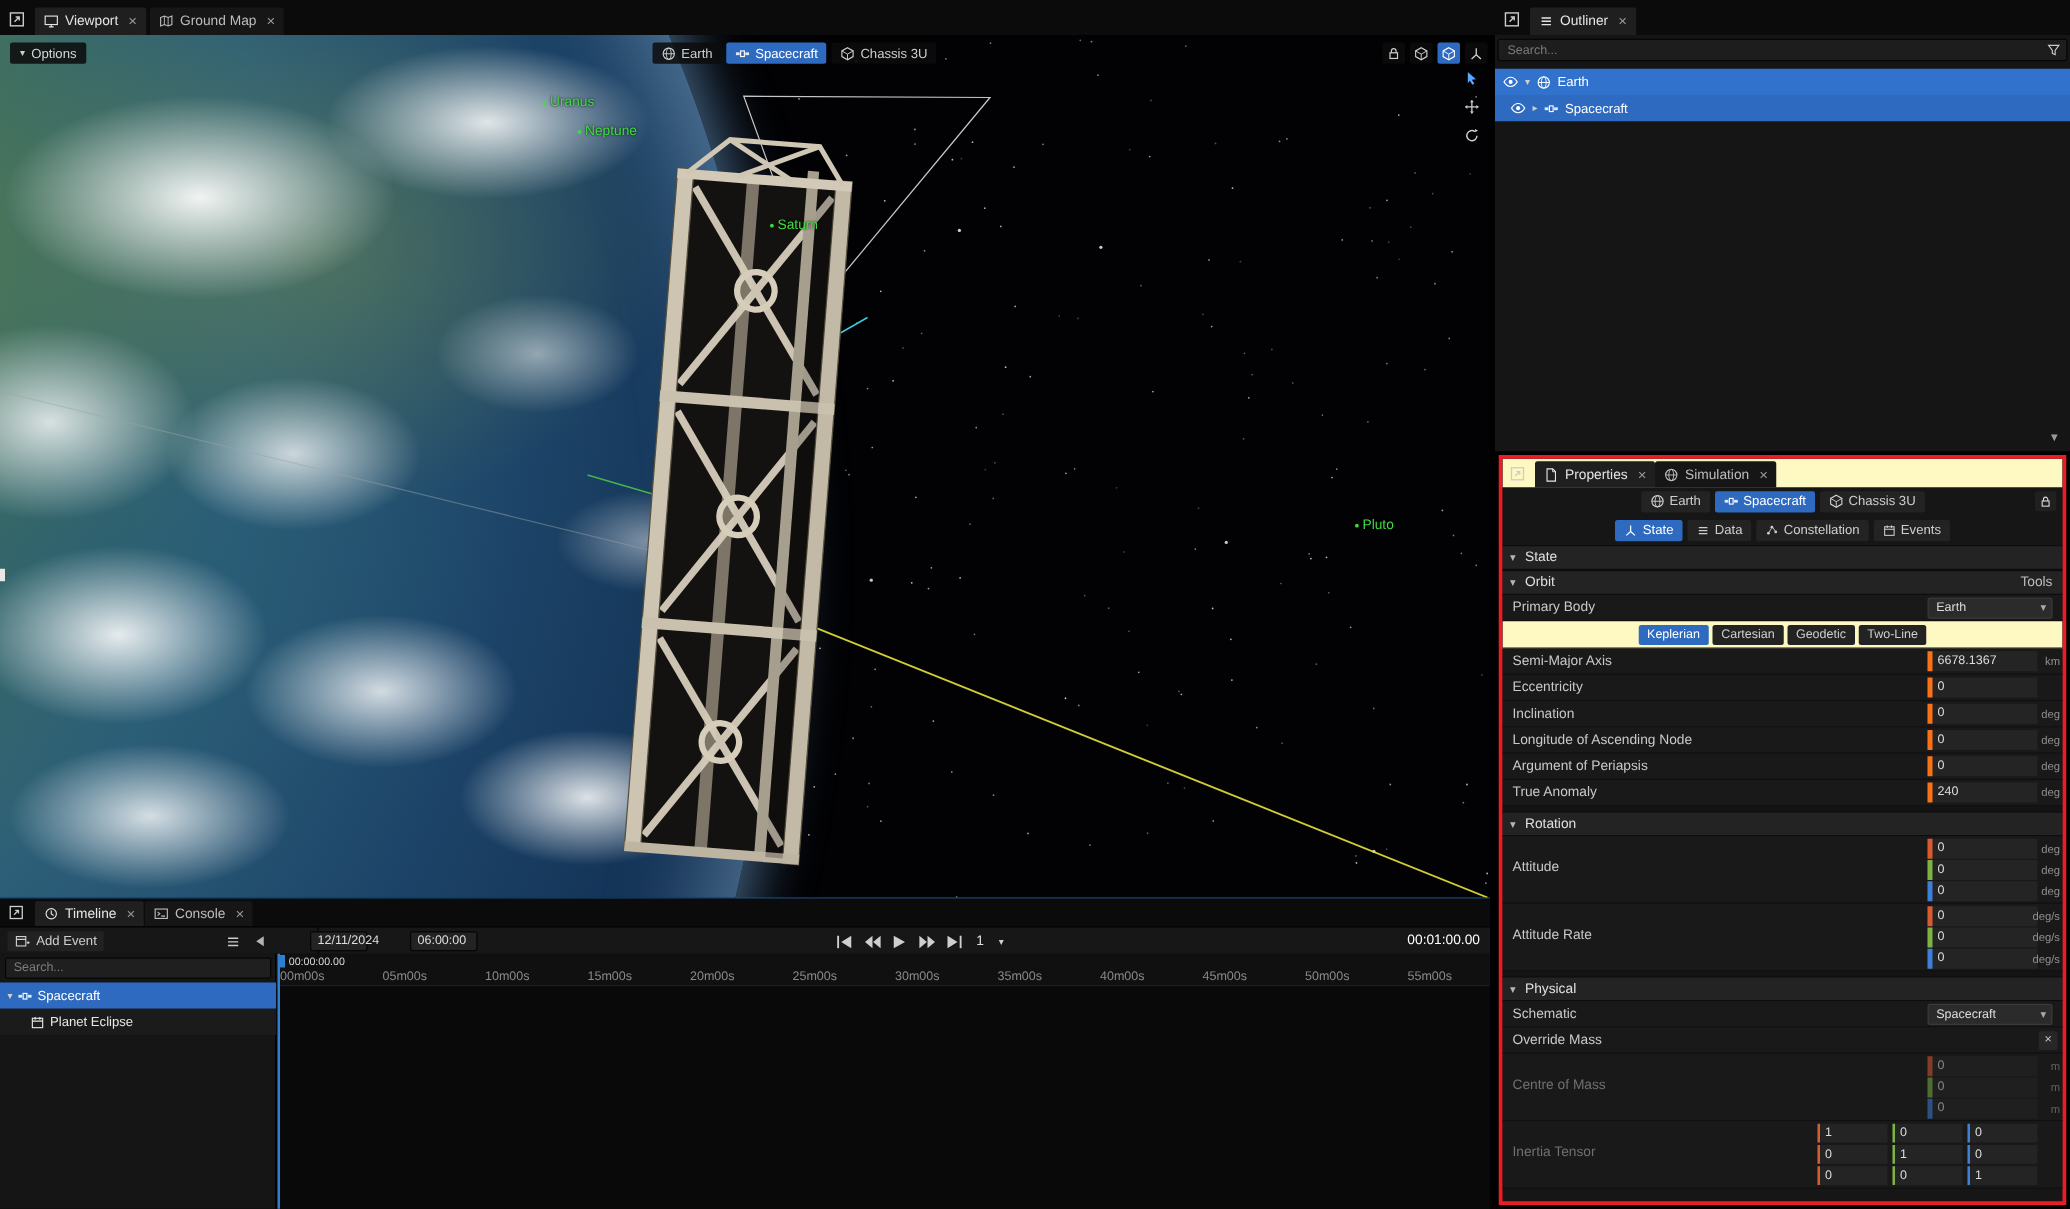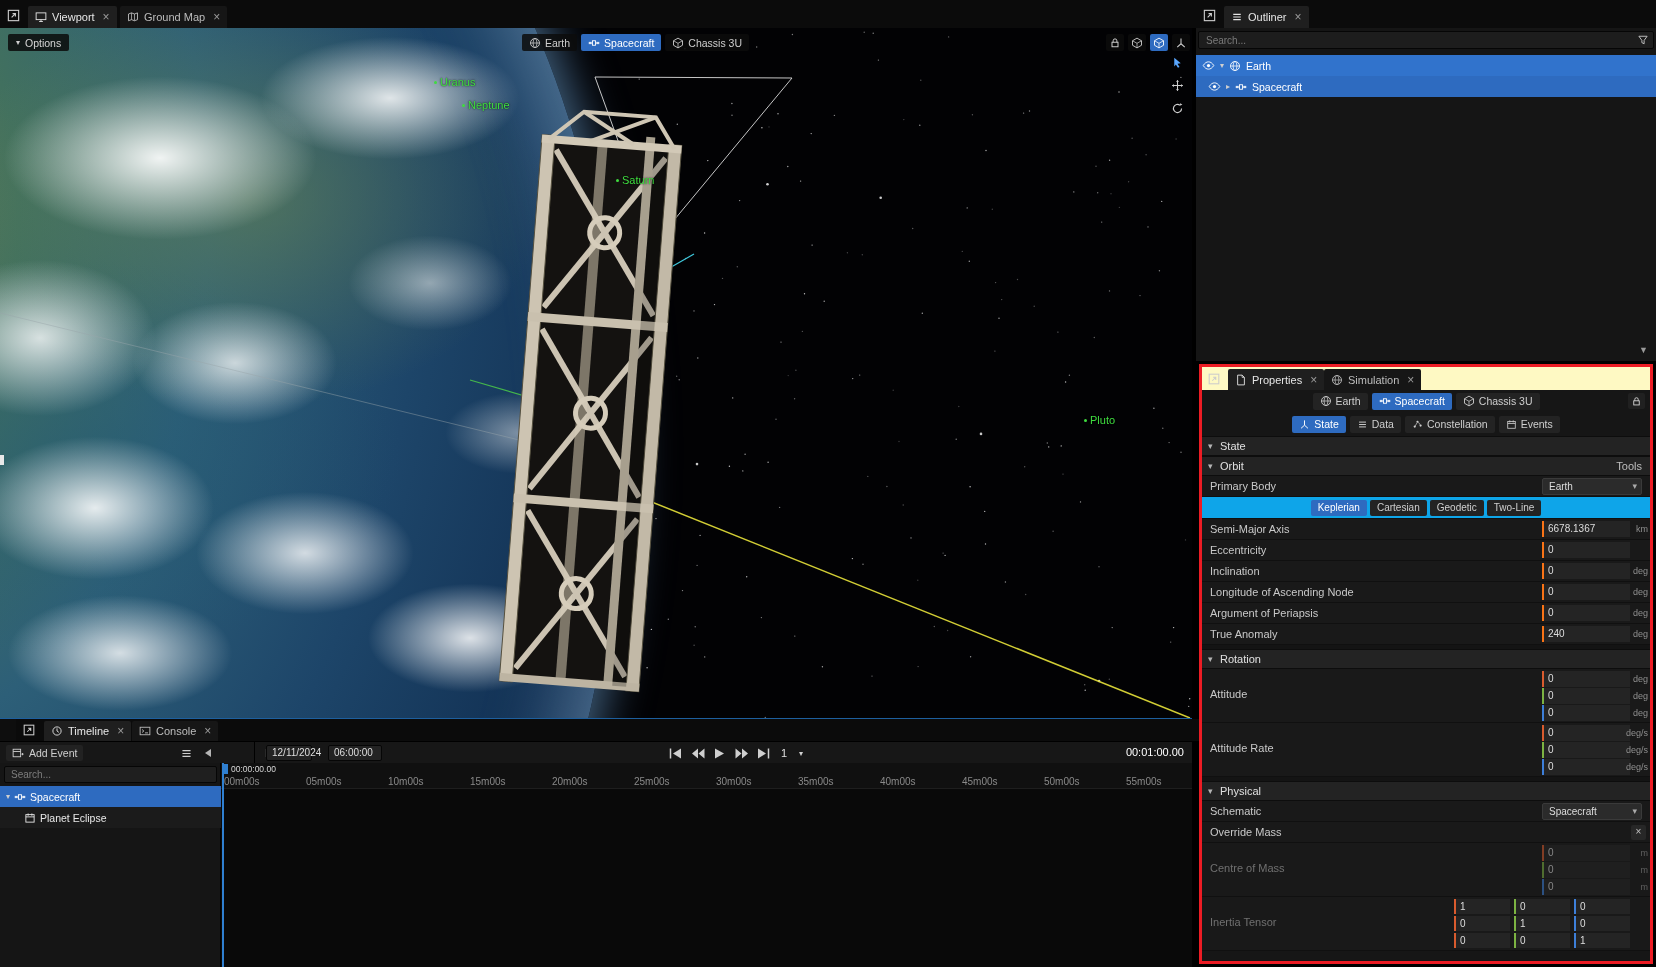--- a/index.html
+++ b/index.html
@@ -43,21 +43,21 @@
 .vp-crumbs{position:absolute;left:522px;top:6px;display:flex;gap:4px;z-index:5;}
 .vp-tools{position:absolute;left:1106px;top:6px;display:flex;gap:4px;z-index:5;}
 .tool{width:18px;height:17px;display:flex;align-items:center;justify-content:center;background:rgba(12,12,12,.85);border-radius:2px;color:#cfcfcf;}
 .tool.blue{background:#2e6bc0;color:#fff;}
 .vp-side{position:absolute;left:1168px;top:26px;display:flex;flex-direction:column;gap:6px;z-index:5;}
 .vp-side .tool{background:transparent;}
 .edge-handle{position:absolute;left:0;top:427px;width:4px;height:10px;background:#e8e8e8;z-index:5;}
 
 
 #timeline{position:absolute;left:0;top:719px;width:1192px;height:248px;background:#0e0e0e;}
-.tl-tabbar{position:absolute;left:0;top:0;width:100%;height:22px;background:#0b0b0b;margin-left:16px;}
+.tl-tabbar{position:absolute;left:0;top:0;width:100%;height:22px;background:#0b0b0b;}
 .tl-tabbar .tab{top:2px;height:20px;}
 .tl-toolbar{position:absolute;left:0;top:22px;width:100%;height:22px;background:#171717;border-top:1px solid #000;}
 .tl-btn{position:absolute;display:flex;align-items:center;gap:5px;height:16px;padding:0 6px;background:#222222;border-radius:2px;color:#cfcfcf;font-size:10.5px;}
 .tl-ico{position:absolute;color:#b5b5b5;}
 .tl-field{position:absolute;height:16px;background:#232323;border:1px solid #060606;color:#dedede;font-size:10px;line-height:14px;padding:0 5px;border-radius:2px;}
 .tl-current{position:absolute;right:8px;top:4px;color:#ffffff;font-size:11px;}
 .pb{width:17px;height:14px;display:flex;align-items:center;justify-content:center;color:#cfcfcf;}
 .tl-left{position:absolute;left:0;top:44px;width:221px;height:204px;background:#151515;border-right:1px solid #000;}
 .tl-search{position:absolute;left:4px;top:3px;width:213px;height:17px;background:#1f1f1f;border:1px solid #060606;border-radius:2px;color:#dddddd;font-size:10px;padding:0 6px;font-family:inherit;}
 .tl-search::placeholder{color:#7d7d7d;}
@@ -86,25 +86,25 @@
 .p-crumbs{position:relative;height:22px;background:#161616;display:flex;align-items:center;justify-content:center;gap:4px;}
 .p-crumbs .chip,.p-subtabs .chip,.p-frames .chip{background:#232323;}
 .p-crumbs .chip.blue,.p-subtabs .chip.blue,.p-frames .chip.blue{background:#2e6bc0;}
 .p-lock{position:absolute;right:5px;top:3px;width:17px;height:16px;display:flex;align-items:center;justify-content:center;color:#d8d8d8;background:#202020;border-radius:2px;}
 .p-subtabs{position:relative;height:24px;background:#161616;display:flex;align-items:center;justify-content:center;gap:4px;}
 .psec{position:relative;height:20px;background:#232323;border-top:1px solid #0d0d0d;border-bottom:1px solid #0d0d0d;line-height:19px;padding-left:18px;color:#e0e0e0;}
 .psec:before{content:"▾";position:absolute;left:6px;top:0;color:#b5b5b5;font-size:9px;}
 .psec .tools{position:absolute;right:8px;top:0;color:#bdbdbd;}
 .prow{position:relative;height:21px;background:#191919;border-bottom:1px solid #101010;}
 .plabel{position:absolute;left:8px;top:4px;color:#c9c9c9;white-space:nowrap;}
-.pinput{position:absolute;right:20px;width:88px;height:16px;top:2px;background:#242424;border-left:2px solid #f97316;color:#dddddd;font-size:10px;line-height:16px;padding-left:4px;}
+.pinput{position:absolute;right:20px;width:88px;height:16px;top:2px;background:#242424;border-left:4px solid #f97316;color:#dddddd;font-size:10px;line-height:16px;padding-left:4px;}
 .punit{position:absolute;right:2px;top:5px;font-size:9px;color:#8f8f8f;}
 .pdrop{position:absolute;right:8px;top:2px;width:100px;height:17px;background:#2b2b2b;border:1px solid #3a3a3a;border-radius:2px;color:#dddddd;font-size:10px;line-height:15px;padding:0 16px 0 6px;}
 .pdrop:after{content:"▾";position:absolute;right:4px;top:0;color:#aaaaaa;font-size:9px;}
-.p-frames{position:relative;height:22px;background:#0ea5e9;border-bottom:1px solid #101010;display:flex;align-items:center;justify-content:center;gap:3px;}
+.p-frames{position:relative;height:22px;background:#fef9c3;border-bottom:1px solid #101010;display:flex;align-items:center;justify-content:center;gap:3px;}
 .p-frames .chip{height:16px;font-size:10px;}
 .pvec{position:relative;background:#191919;border-bottom:1px solid #101010;padding:1px 0;}
 .pvrow{position:relative;height:17px;}
 .pvrow .pinput{top:1px;}
 .pvrow .punit{top:4px;}
 .bx{border-left-color:#d95b2e !important;}
 .by{border-left-color:#7cb342 !important;}
 .bz{border-left-color:#3d7fd9 !important;}
 .pclear{position:absolute;right:4px;top:3px;width:15px;height:15px;background:#272727;border-radius:2px;color:#c4c4c4;text-align:center;line-height:14px;font-size:10px;}
 .dim .plabel{color:#707070;}
@@ -549,21 +549,21 @@
       <span>Add Event</span>
     </div>
     <svg class="icon tl-ico" style="left:180px;top:5px" width="13" height="13">
           <use href="#i-list"></use>
         </svg>
     <svg class="tl-ico" style="left:203px;top:6px" width="10" height="10" viewBox="0 0 10 10">
           <path d="M8 1L2 5l6 4z" fill="currentColor"></path>
         </svg>
     <div class="abs" style="left:221px;top:0;width:1px;height:22px;background:#000"></div>
     <span class="abs" style="left:232px;top:5px;color:#c4c4c4">Date:</span>
-    <div class="tl-field" style="left:266px;top:3px;width:46px">12/11/2024</div>
+    <div class="tl-field" style="left:248px;top:3px;width:46px">12/11/2024</div>
     <div class="tl-field" style="left:328px;top:3px;width:54px">06:00:00</div>
     <div class="abs" style="left:634px;top:4px;display:flex;gap:5px">
       <div class="pb">
             <svg width="13" height="11" viewBox="0 0 13 11">
               <path d="M1.5 0.5v10" stroke="currentColor" stroke-width="1.5"></path>
               <path d="M12 0.5L4 5.5l8 5z" fill="currentColor"></path>
             </svg>
           </div>
       <div class="pb">
             <svg width="14" height="11" viewBox="0 0 14 11">

